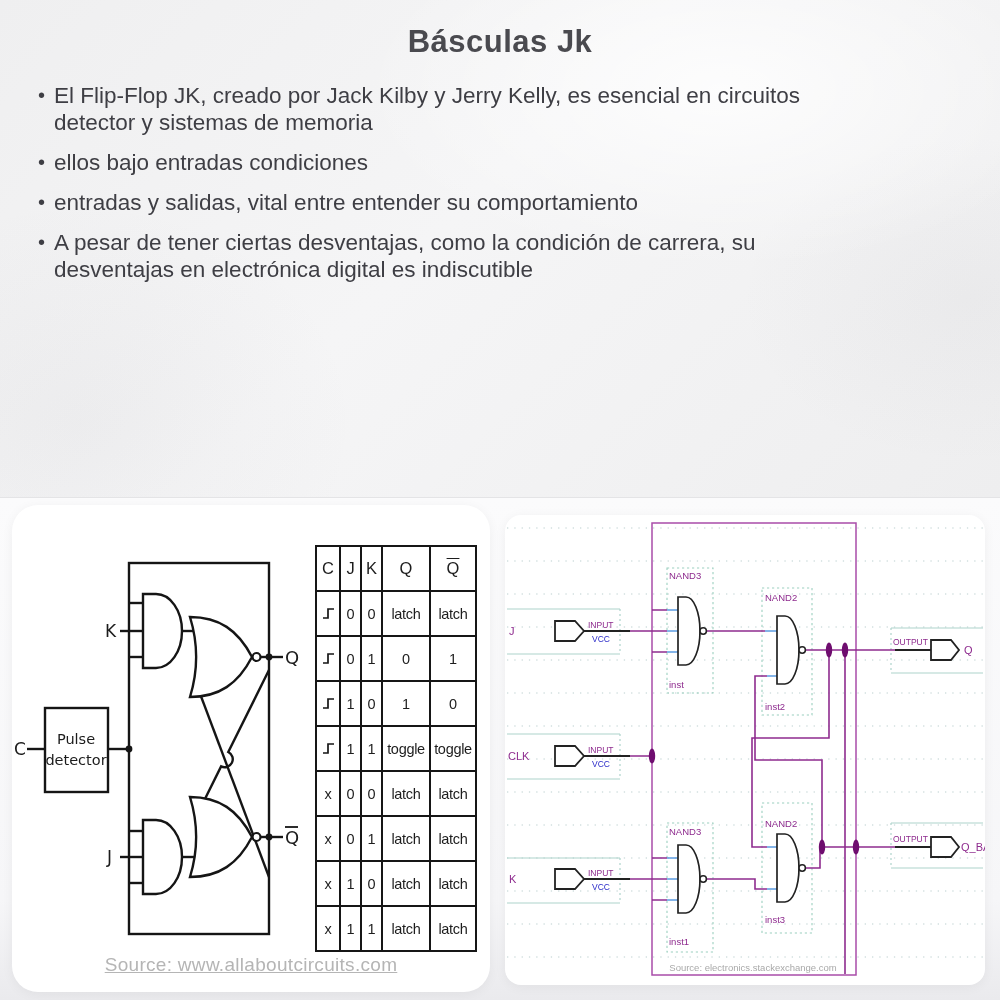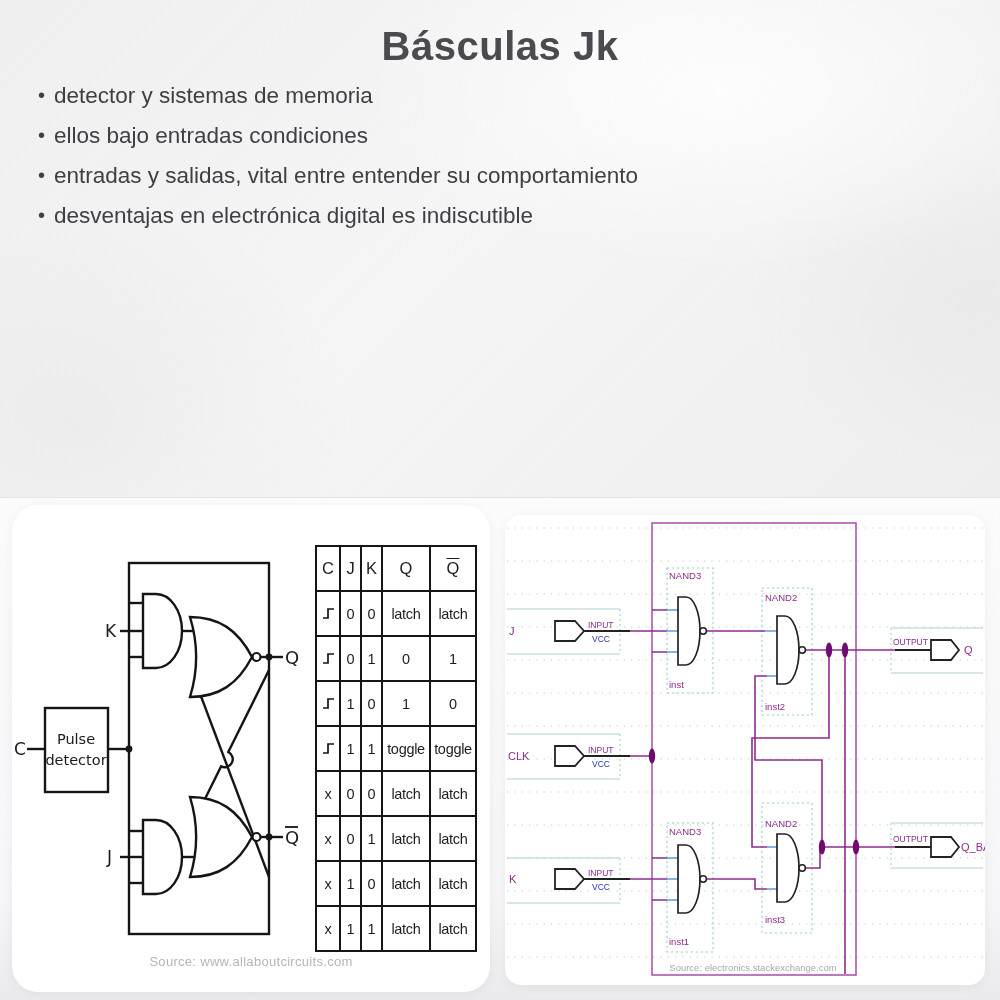--- a/index.html
+++ b/index.html
@@ -10,21 +10,21 @@
   .top-section {
     position:absolute; left:0; top:0; width:1000px; height:497px;
     background:
       radial-gradient(ellipse 600px 300px at 72% 18%, rgba(255,255,255,.8), rgba(255,255,255,0) 60%),
       radial-gradient(ellipse 500px 400px at 8% 85%, rgba(120,120,130,.06), rgba(120,120,130,0) 55%),
       radial-gradient(ellipse 420px 300px at 97% 60%, rgba(120,120,130,.05), rgba(120,120,130,0) 55%),
       linear-gradient(135deg, #efeff0 0%, #f5f5f6 45%, #eeeeef 100%);
   }
   .page-title {
     position:absolute; left:0; top:24px; width:1000px;
-    text-align:center; font-size:40px; font-weight:600; color:#4a4a4f; letter-spacing:.5px;
+    text-align:center; font-size:31px; font-weight:600; color:#4a4a4f; letter-spacing:.5px;
   }
   .bullet-list {
     position:absolute; left:38px; top:82px; width:915px; list-style:none;
   }
   .bullet-list li {
     position:relative; padding-left:16px; margin-bottom:13px;
     font-size:22.5px; line-height:27px; font-weight:500; color:#3e3e44;
   }
   .bullet-list li::before {
     content:"•"; position:absolute; left:0; top:0; font-size:20px; color:#3e3e44;
@@ -54,50 +54,52 @@
     border-right:2px solid #161616; border-bottom:2px solid #161616;
     display:flex; align-items:center; justify-content:center;
     font-size:14.5px; color:#1d1d1d; letter-spacing:-0.3px;
     font-family:"Liberation Sans", sans-serif; overflow:hidden;
   }
   .tcell.head { font-size:16.5px; letter-spacing:0; }
   .tcell.ovl { text-decoration:overline; }
 
   .left-source {
     position:absolute; left:0; top:449px; width:478px; text-align:center;
-    font-size:13px; color:#b5b5b5; letter-spacing:.3px;
+    font-size:19px; color:#b5b5b5; letter-spacing:.3px;text-decoration:underline;
   }
 
   
   .right-card {
     position:absolute; left:505px; top:515px; width:480px; height:470px;
     background:#fff; border-radius:16px; box-shadow:0 2px 12px rgba(0,0,0,.05);
     overflow:hidden;
   }
   .right-card svg.schematic { position:absolute; left:0; top:0; }
 
   svg text { font-family:"Liberation Sans", sans-serif; }
   .ckt-label { font-family:"DejaVu Sans", sans-serif; fill:#1c1c1c; }
 </style>
 </head>
 <body>
 
 <div class="top-section">
   <h1 class="page-title">Básculas Jk</h1>
   <ul class="bullet-list">
     <li>
+      <span class="bullet-line">El Flip-Flop JK, creado por Jack Kilby y Jerry Kelly, es esencial en circuitos</span>
       <span class="bullet-line">detector y sistemas de memoria</span>
     </li>
     <li>
       <span class="bullet-line">ellos bajo entradas condiciones</span>
     </li>
     <li>
       <span class="bullet-line">entradas y salidas, vital entre entender su comportamiento</span>
     </li>
     <li>
+      <span class="bullet-line">A pesar de tener ciertas desventajas, como la condición de carrera, su</span>
       <span class="bullet-line">desventajas en electrónica digital es indiscutible</span>
     </li>
   </ul>
 </div>
 
 <div class="bottom-bg"></div>
 <div class="divider"></div>
 
 <div class="left-card">
   <svg class="circuit" width="300" height="487" viewBox="0 0 300 487">

